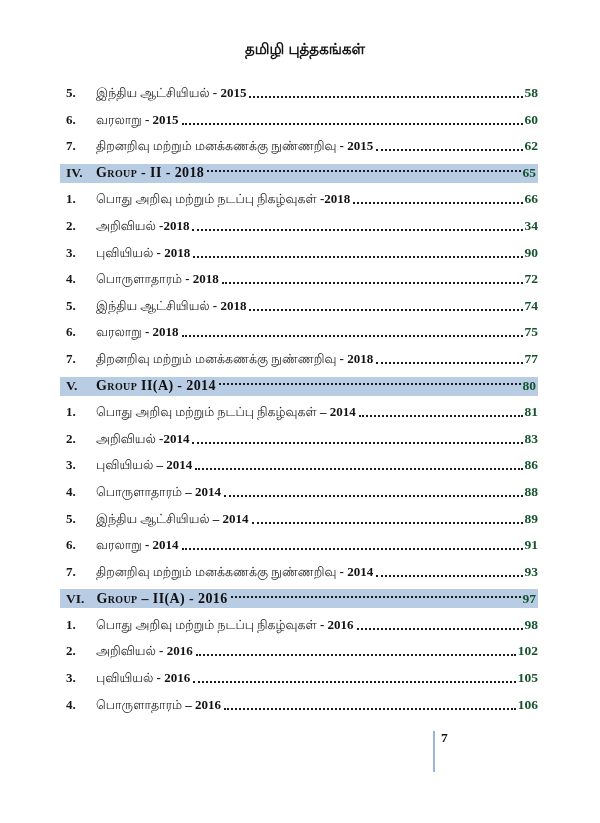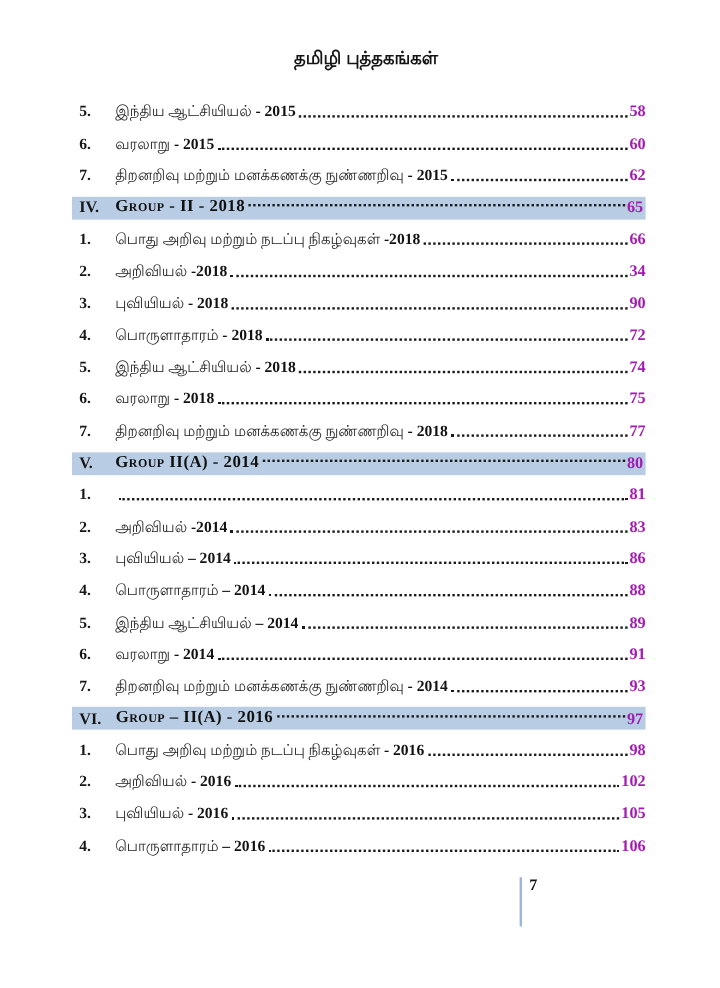--- a/index.html
+++ b/index.html
@@ -75,21 +75,21 @@
     flex: 1 1 auto;
     border-bottom: 2px dotted #1b1b1b;
     margin: 0 2px 3px 3px;
     min-width: 10px;
   }
   .page-num {
     font-weight: bold;
     font-size: 13.5px;
     line-height: 16px;
     font-family: "Liberation Serif", serif;
-    color: #a21caf;
+    color: #14532d;
   }
   
   .row.header .bar {
     background: var(--hl, #b8cce4);
     height: 19px;
     display: flex;
     align-items: center;
     padding: 0 2px 0 6px;
     box-sizing: border-box;
   }
@@ -228,20 +228,21 @@
         <div class="bar">
           <span class="num">V.</span>
           <span class="htext">Group II(A) - 2014</span>
           <span class="leader"></span>
           <span class="page-num">80</span>
         </div>
       </div>
       <div class="row item">
         <div class="row-line">
           <span class="num">1.</span>
+          <span class="label"><span class="txt">பொது அறிவு மற்றும் நடப்பு நிகழ்வுகள் </span><span class="yr">– 2014</span></span>
           <span class="leader"></span>
           <span class="page-num">81</span>
         </div>
       </div>
       <div class="row item">
         <div class="row-line">
           <span class="num">2.</span>
           <span class="label"><span class="txt">அறிவியல் </span><span class="yr">-2014</span></span>
           <span class="leader"></span>
           <span class="page-num">83</span>

